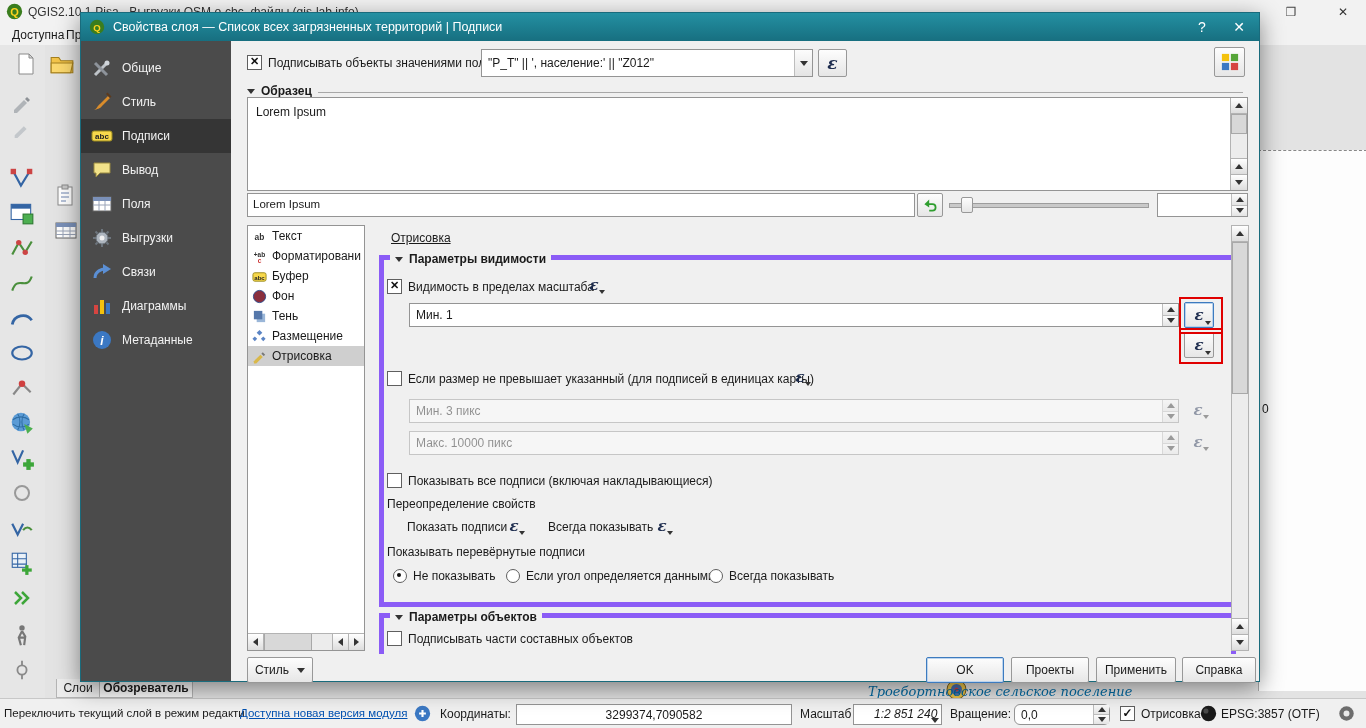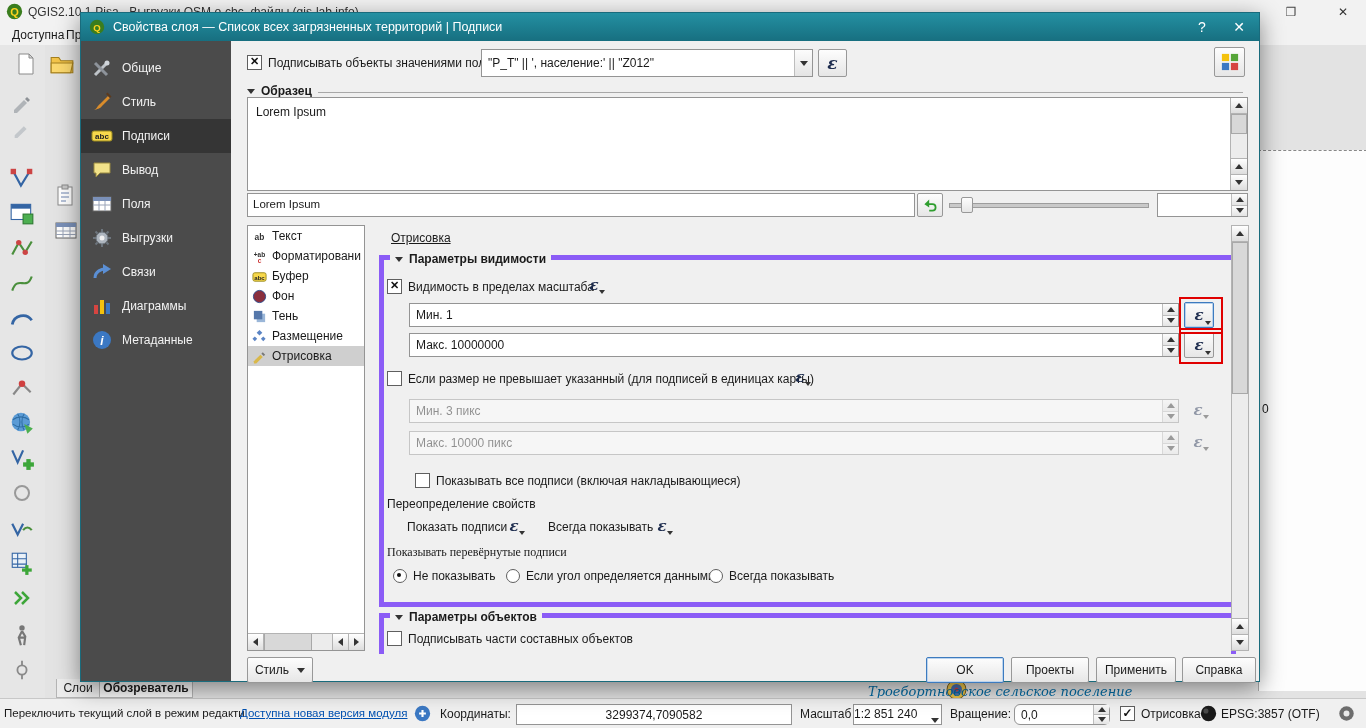--- a/index.html
+++ b/index.html
@@ -229,21 +229,21 @@
         <circle cx="10" cy="10" r="9" fill="#3b78c3"></circle>
         <path d="M6 10h8M10 6v8" stroke="#fff" stroke-width="2.5"></path>
       </svg>
   </span>
   <span class="lbl" style="left:440px;top:8px;">Координаты:</span>
   <div class="abs field" style="left:516px;top:5px;width:274px;height:19px;display:flex;align-items:center;justify-content:center;">
     <span>3299374,7090582</span>
   </div>
   <span class="lbl" style="left:800px;top:8px;">Масштаб</span>
   <div class="abs field" style="left:853px;top:5px;width:87px;height:19px;">
-    <span class="lbl" style="left:0;top:2px;">1:2 851 240</span>
+    <span class="lbl" style="left:20px;top:2px;font-style:italic;">1:2 851 240</span>
     <span class="abs" style="right:2px;top:7px;"><span class="tri dn"></span></span>
   </div>
   <span class="lbl" style="left:950px;top:8px;">Вращение:</span>
   <div class="spinbox" style="left:1014px;top:5px;width:94px;height:19px;border-radius:6px;">
     <span class="sval">0,0</span>
     <span class="spincol">
         <div>
           <span class="tri up"></span>
         </div>
         <div>
@@ -512,31 +512,20 @@
           <span class="tri dn"></span>
         </div>
       </span>
   </div>
   <div class="ddraised raised" style="left:1103px;top:289px;border:1px solid #3d7bbf;box-shadow:inset 0 0 0 1px #b9d2ec;">
     <span class="ddglyph">ε</span>
       <span class="tri dn"></span>
   </div>
   <div class="redbox" style="left:1098px;top:284px;width:40px;height:33px;"></div>
 
-  <div class="spinbox" style="left:328px;top:320px;width:768px;height:22px;">
-    <span class="sval">Макс. 10000000</span>
-    <span class="spincol">
-        <div>
-          <span class="tri up"></span>
-        </div>
-        <div>
-          <span class="tri dn"></span>
-        </div>
-      </span>
-  </div>
   <div class="ddraised raised" style="left:1103px;top:319px;">
     <span class="ddglyph">ε</span>
       <span class="tri dn"></span>
   </div>
   <div class="redbox" style="left:1098px;top:315px;width:40px;height:32px;"></div>
 
   <span class="abs row" style="left:306px;top:358px;">
     <span class="cb"></span>
     <span>Если размер не превышает указанный (для подписей в единицах карты)</span>
   </span>
@@ -570,39 +559,39 @@
         <div>
           <span class="tri dn"></span>
         </div>
       </span>
   </div>
   <span class="ddflat dis" style="left:1104px;top:418px;">
     <span class="ddglyph">ε</span>
       <span class="tri dn"></span>
   </span>
 
-  <span class="abs row" style="left:306px;top:460px;margin-left:28px;">
+  <span class="abs row" style="left:306px;top:460px;">
     <span class="cb"></span>
     <span>Показывать все подписи (включая накладывающиеся)</span>
   </span>
 
   <span class="lbl" style="left:306px;top:484px;">Переопределение свойств</span>
 
   <span class="lbl" style="left:326px;top:507px;">Показать подписи</span>
   <span class="ddflat" style="left:420px;top:502px;">
     <span class="ddglyph">ε</span>
       <span class="tri dn"></span>
   </span>
   <span class="lbl" style="left:467px;top:507px;">Всегда показывать</span>
   <span class="ddflat" style="left:568px;top:502px;">
     <span class="ddglyph">ε</span>
       <span class="tri dn"></span>
   </span>
 
-  <span class="lbl" style="left:306px;top:532px;font-family:Liberation Serif, serif;">Показывать перевёрнутые подписи</span>
+  <span class="lbl" style="left:306px;top:532px;">Показывать перевёрнутые подписи</span>
 
   <span class="abs row" style="left:312px;top:556px;">
     <span class="radio on"></span>
     <span>Не показывать</span>
   </span>
   <span class="abs row" style="left:425px;top:556px;">
     <span class="radio"></span>
     <span>Если угол определяется данными</span>
   </span>
   <span class="abs row" style="left:628px;top:556px;">

